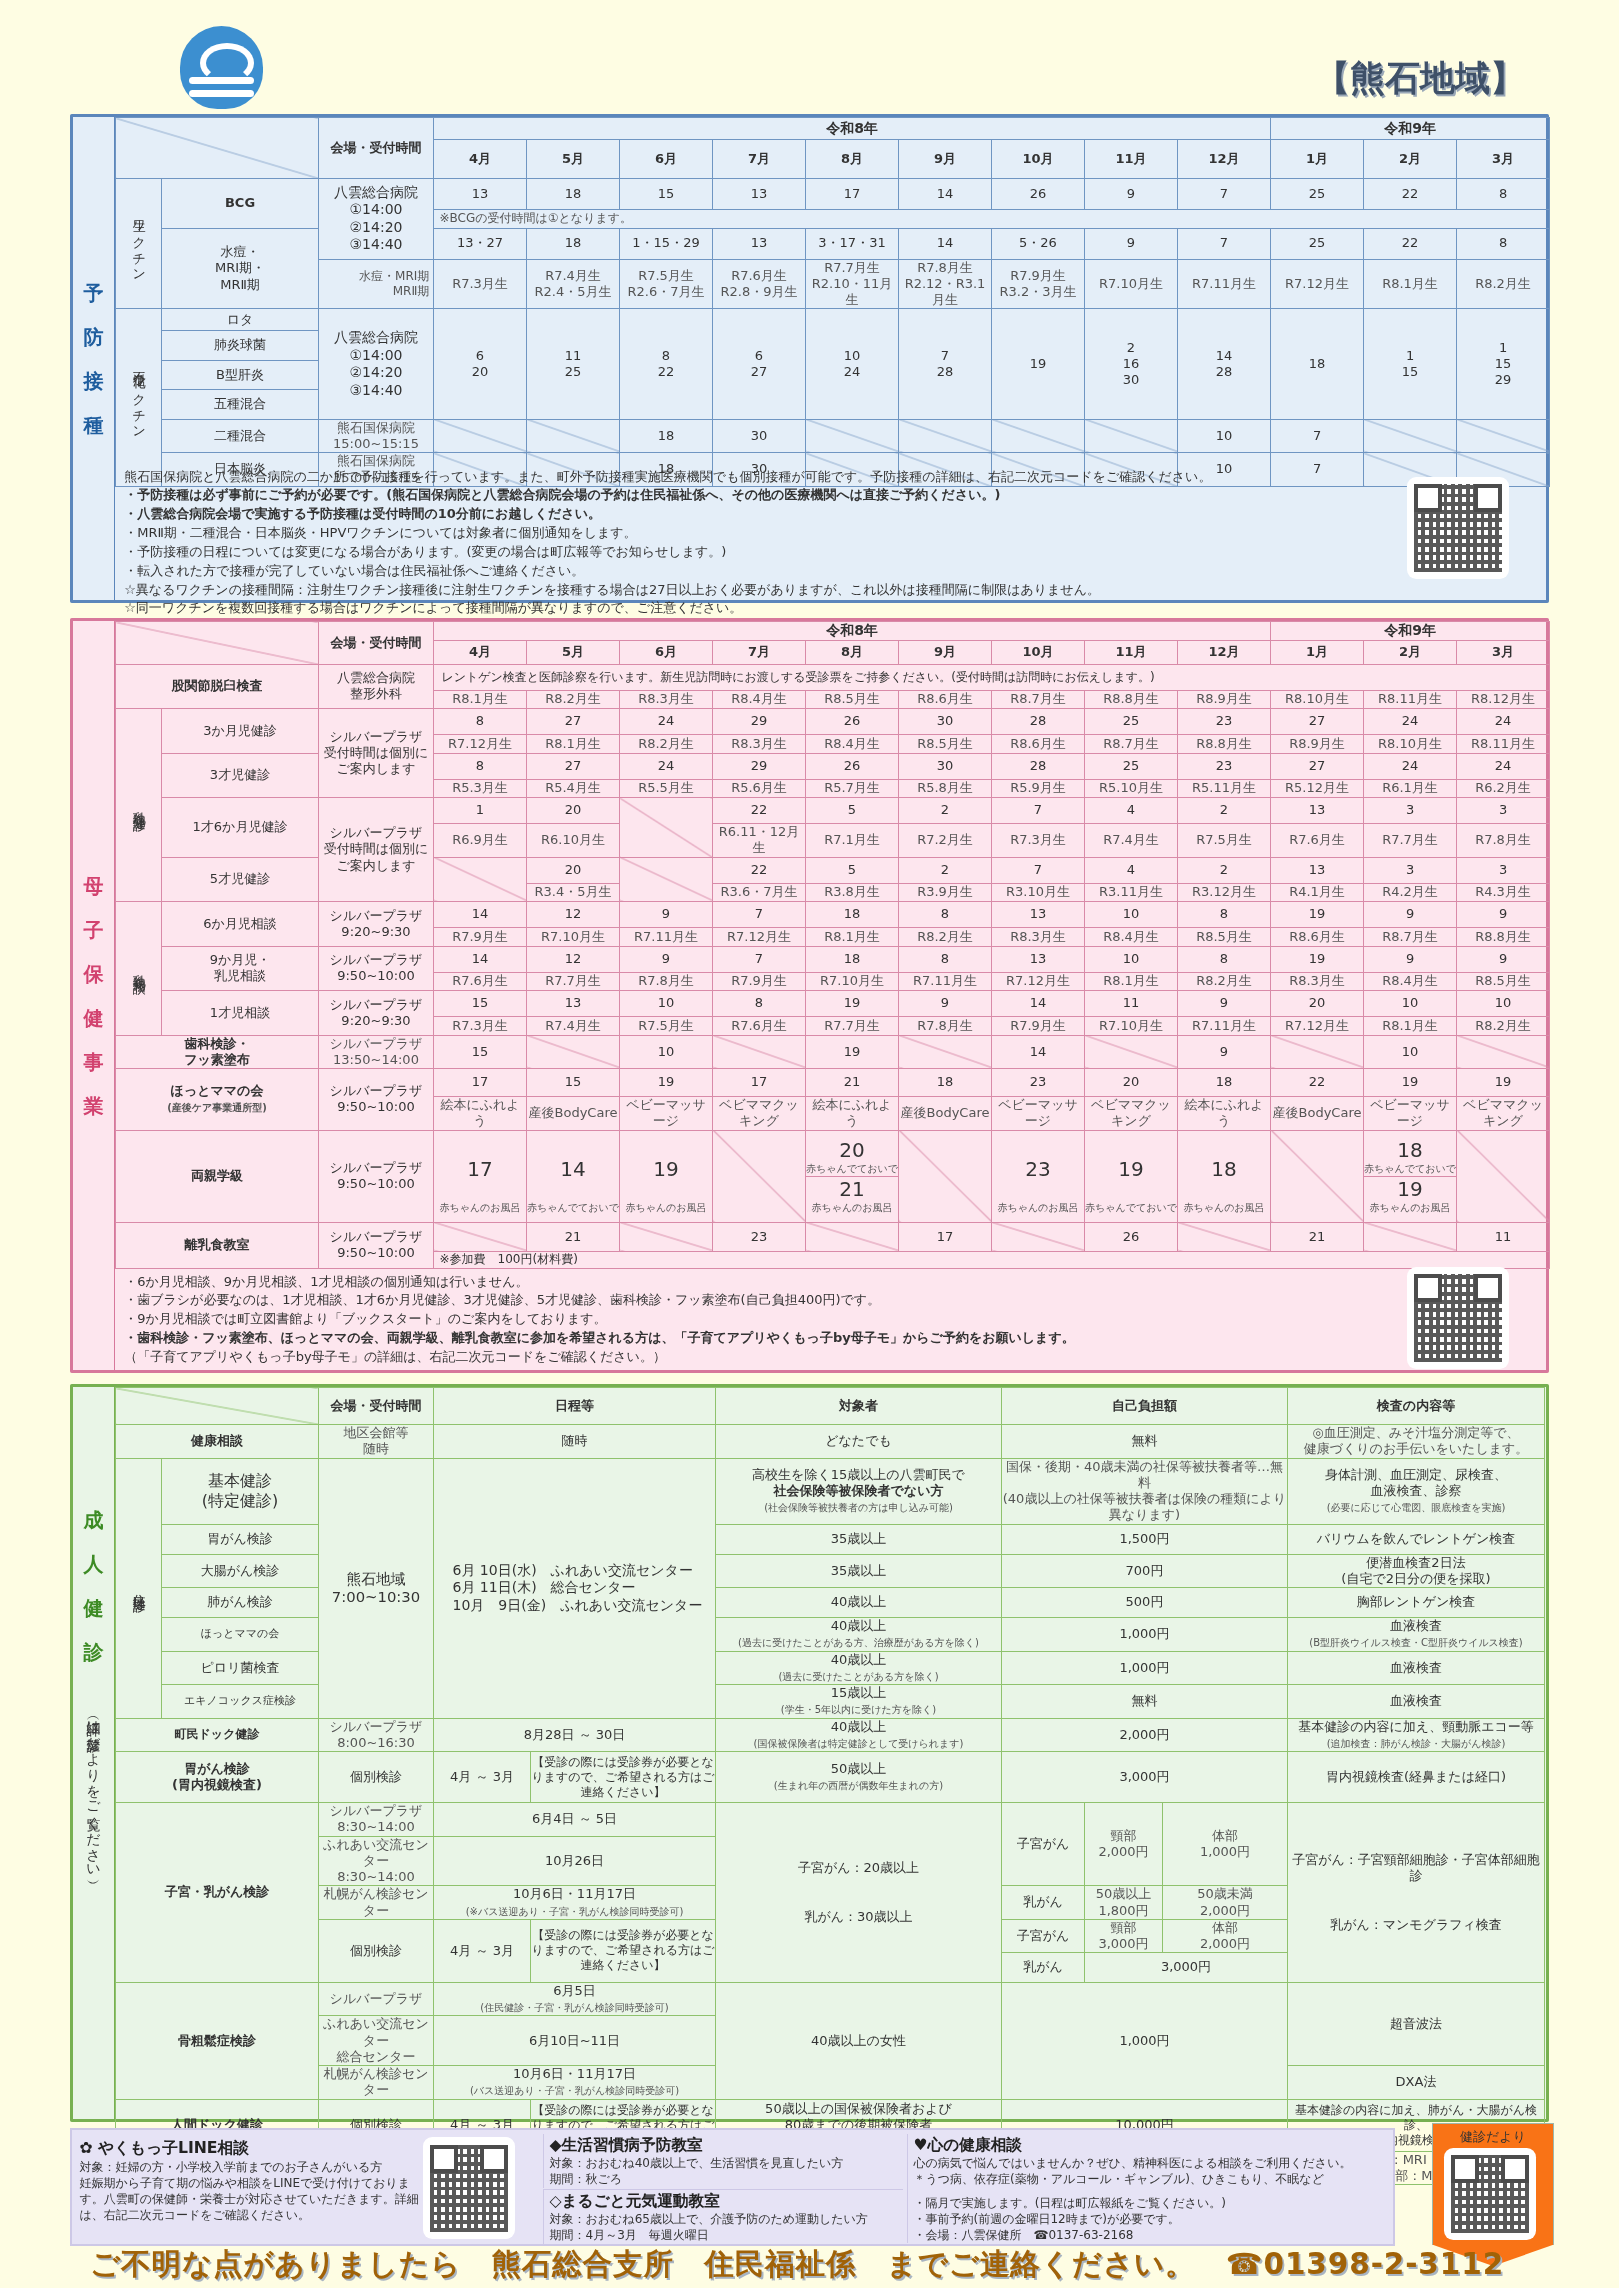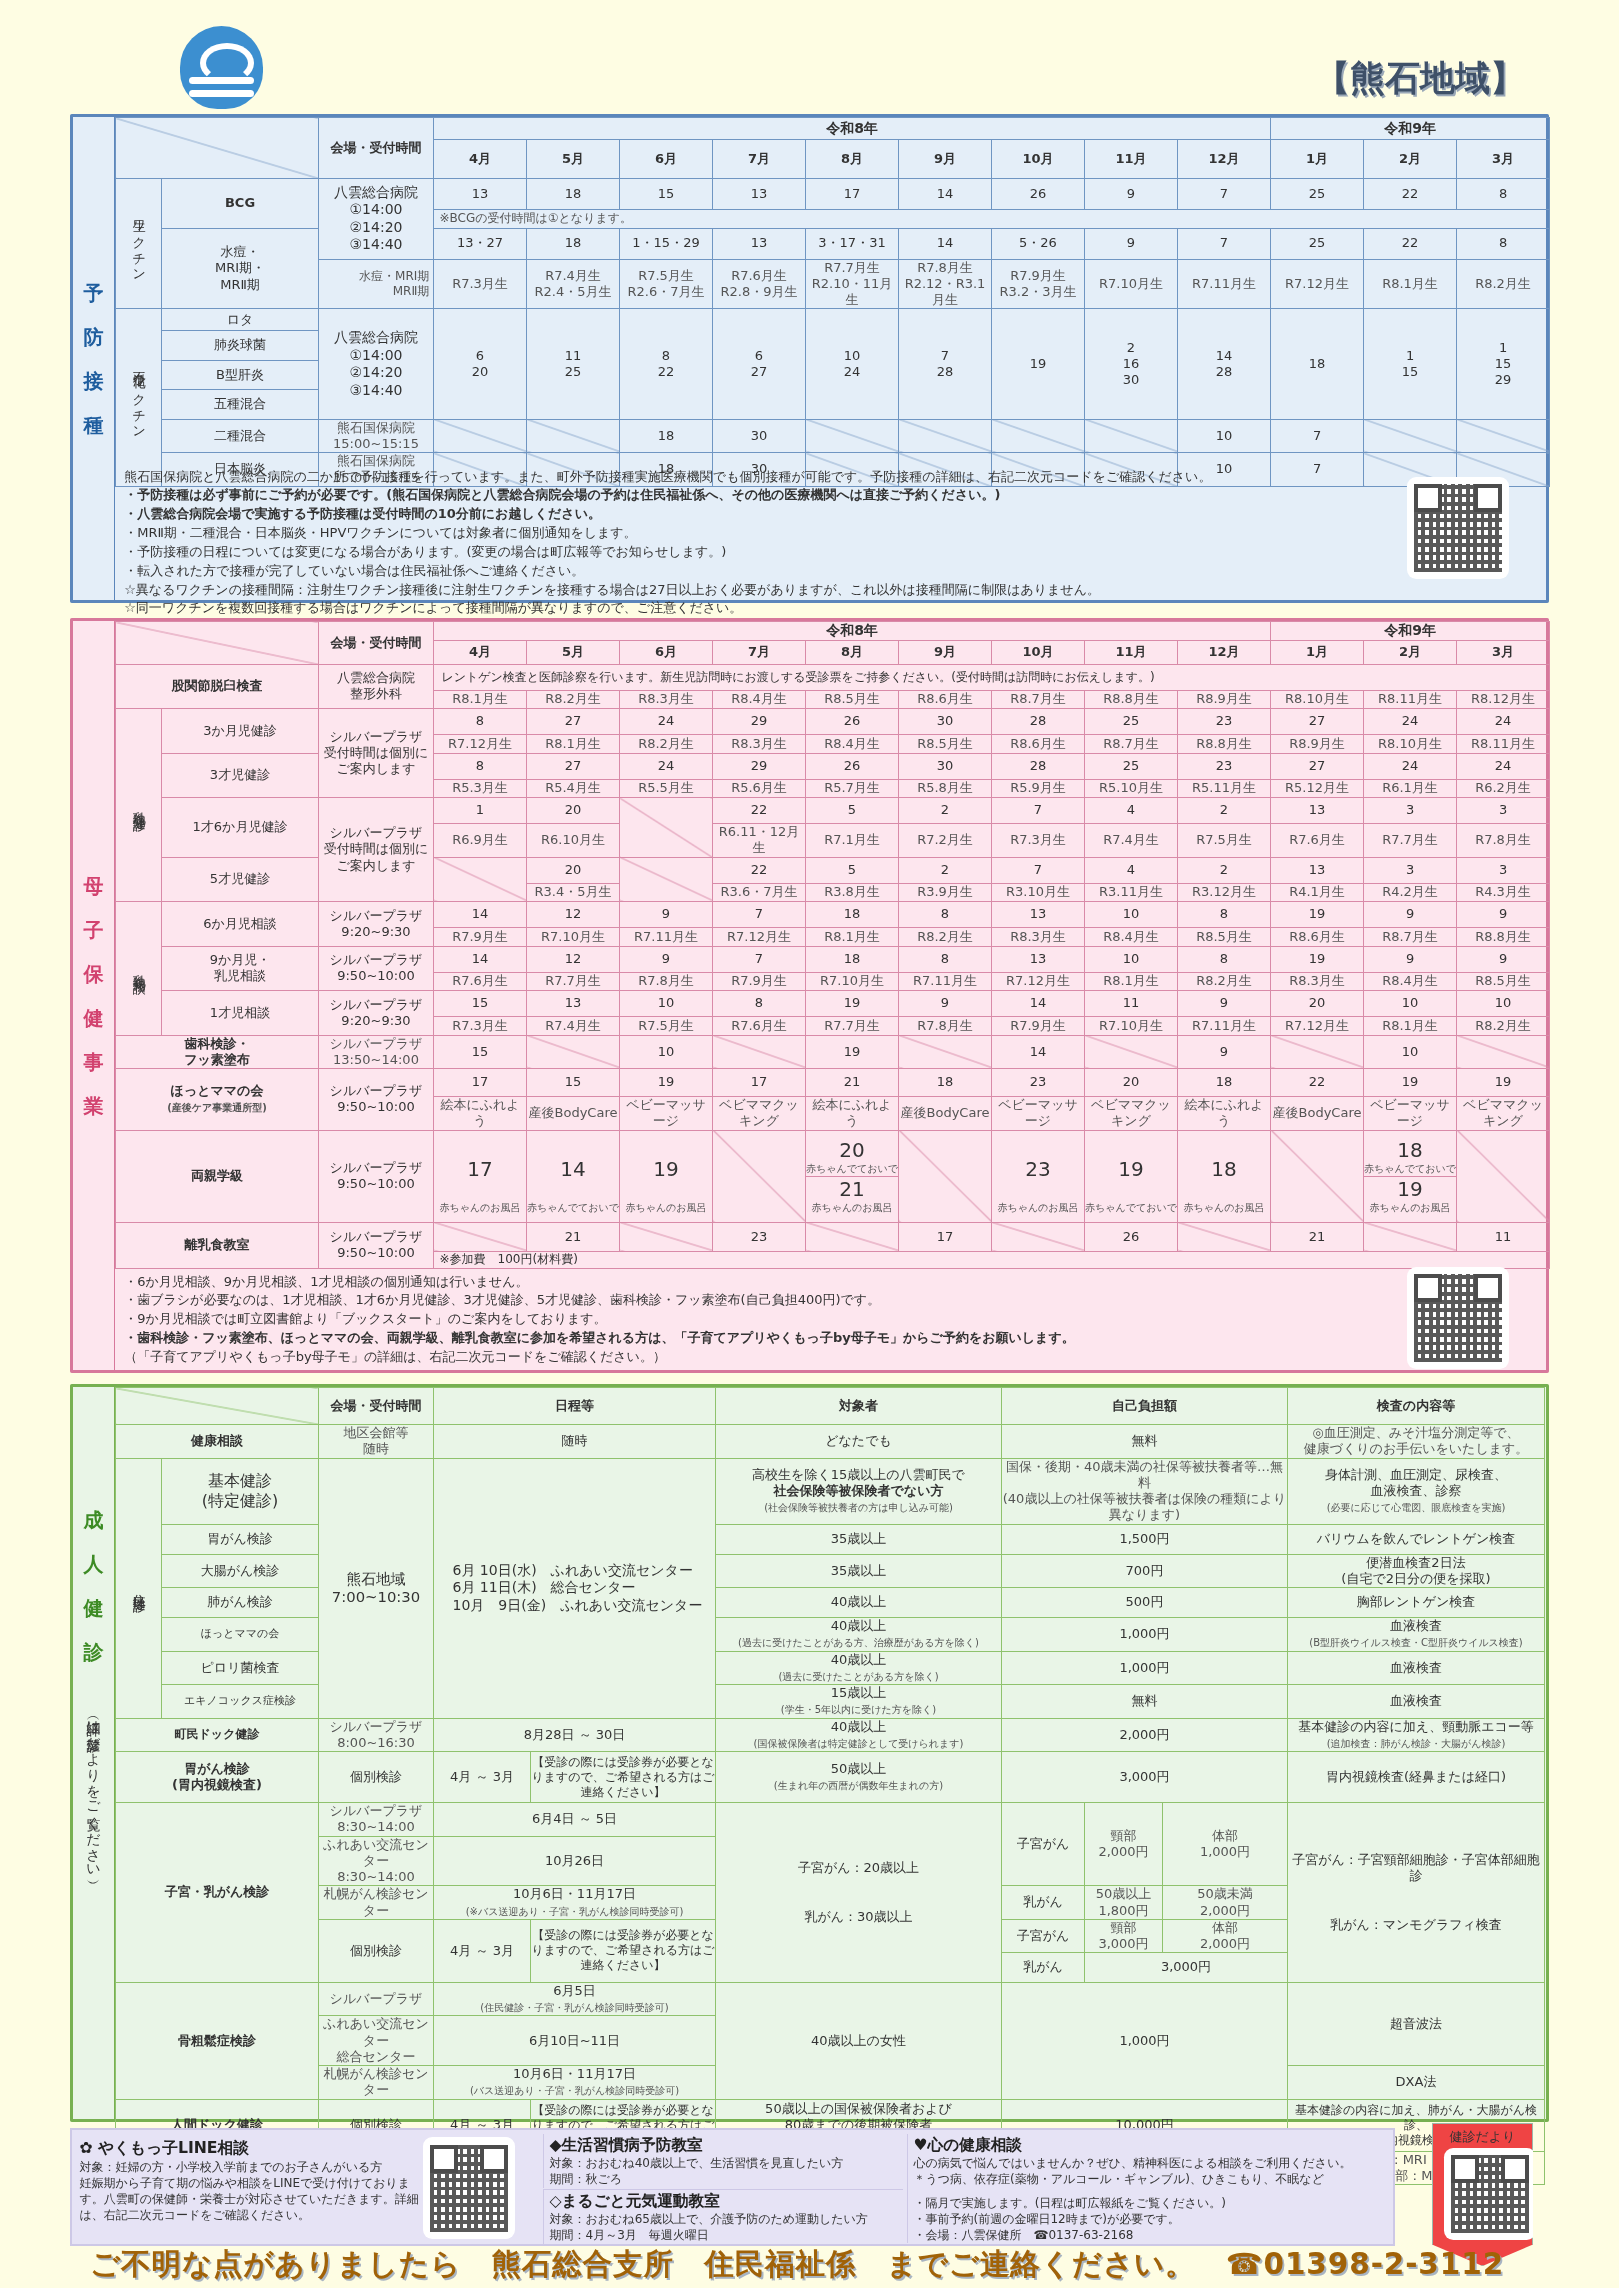--- a/index.html
+++ b/index.html
@@ -36,21 +36,21 @@
 .notes .b{font-weight:bold}
 .qr{position:absolute;width:102px;height:102px;background:#fff;border-radius:9.2px;padding:7.4px}
 .qr-inner{width:100%;height:100%;background:
  repeating-linear-gradient(90deg,#222 0 3.7px,transparent 3.7px 7.4px),
  repeating-linear-gradient(0deg,#222 0 3.7px,transparent 3.7px 8.3px);opacity:.75;position:relative}
 .qr-inner:before,.qr-inner:after{content:"";position:absolute;width:20px;height:20px;border:4.6px solid #111;background:#fff}
 .qr-inner:before{left:0;top:0}.qr-inner:after{right:0;top:0}
 .bottom-boxes{position:absolute;left:70px;top:2128px;width:1325px;height:118px;background:#e6e3f5;border:2.8px solid #cdc8e6}
 .bbox{position:absolute;font-size:12px;line-height:1.35;color:#333}
 .bbox .h{font-size:15.7px;font-weight:bold;color:#222}
-.kenshin{position:absolute;left:1432px;top:2123px;width:101px;height:143px;background:#ef4444;border:1.8px solid #9cb8ac;clip-path:polygon(0 0,100% 0,100% 85%,50% 100%,0 85%)}
+.kenshin{position:absolute;left:1432px;top:2123px;width:122px;height:143px;background:#f97316;border:1.8px solid #9cb8ac;clip-path:polygon(0 0,100% 0,100% 85%,50% 100%,0 85%)}
 .footer{position:absolute;left:90px;top:2245px;font-size:29.5px;font-weight:bold;color:#a16207;text-shadow:1.8px 1.8px 0 #a8b4c2;letter-spacing:0.9px}
 </style>
 </head>
 <body>
 
 <div class="title-wrap">
   <div class="logo"></div>
   <div class="region-tag">【熊石地域】</div>
 </div>
 

